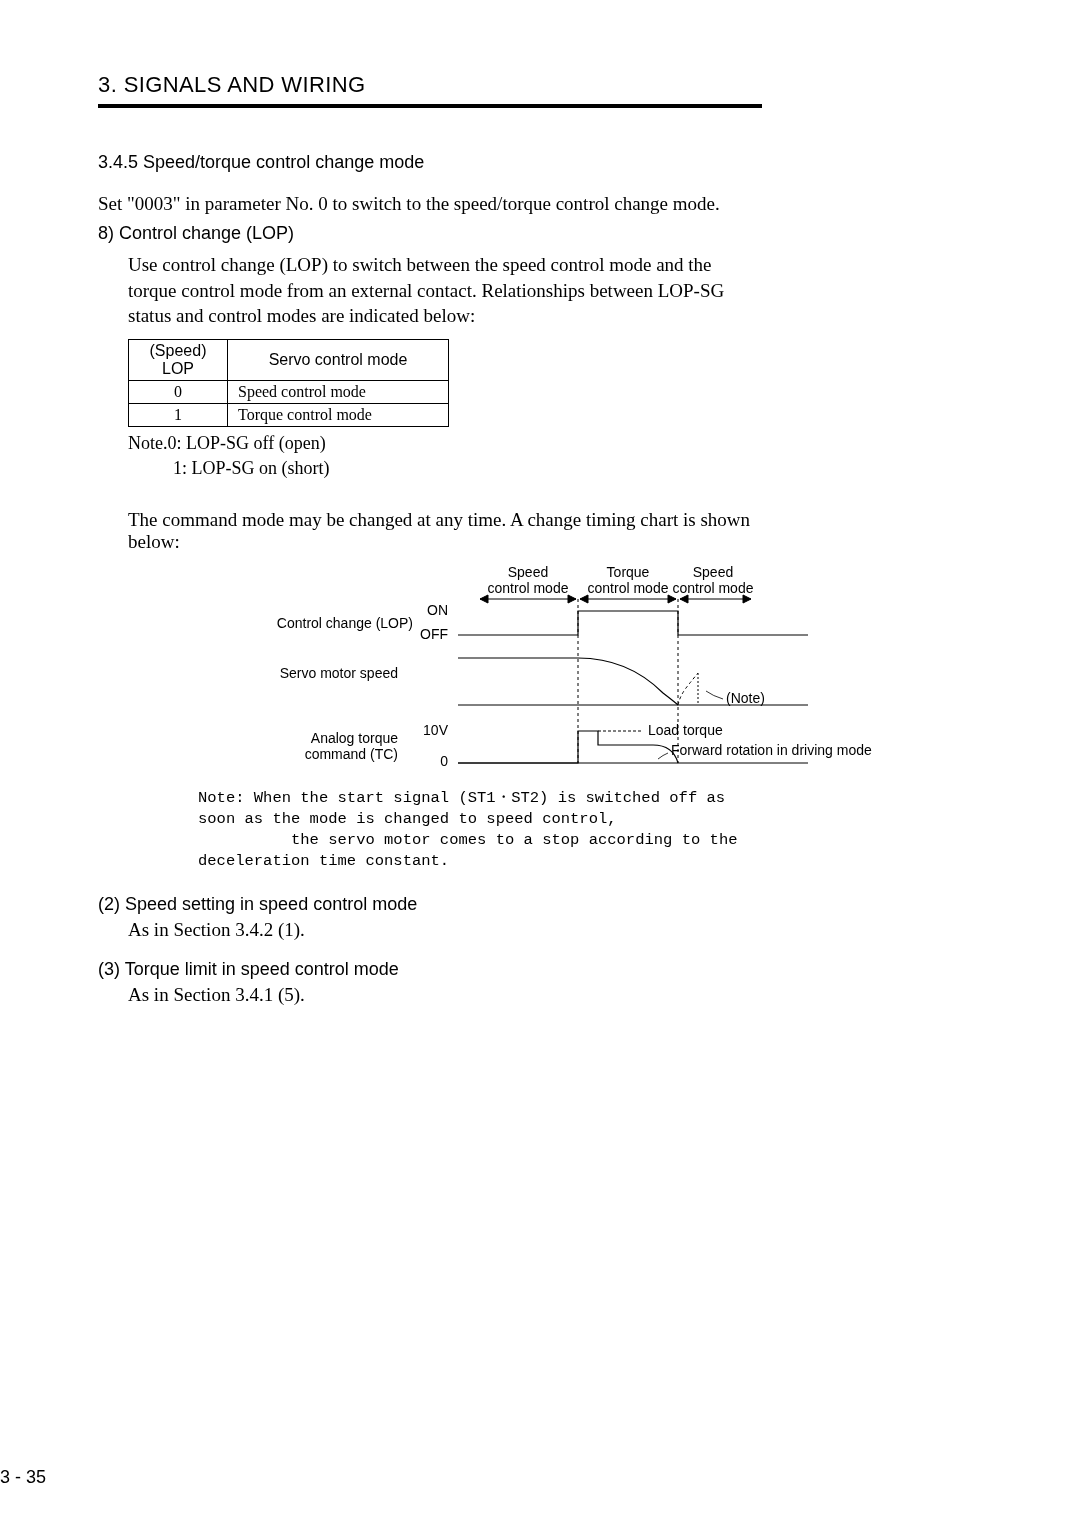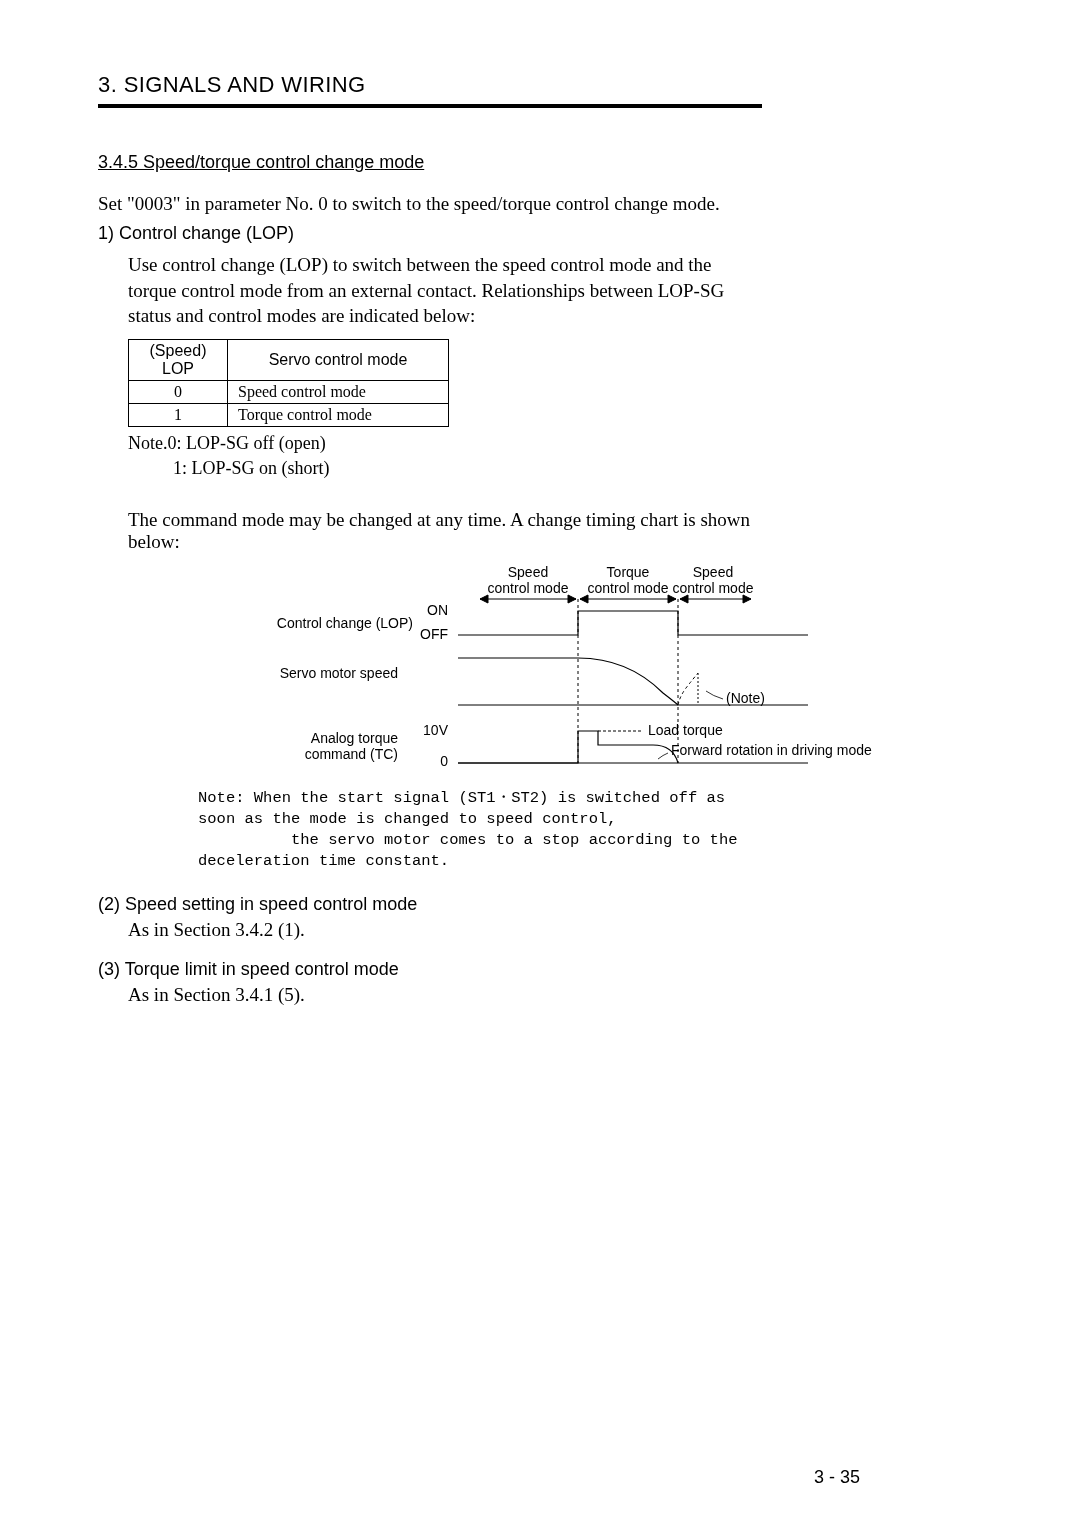--- a/index.html
+++ b/index.html
@@ -23,21 +23,20 @@
     margin-bottom: 6px;
   }
   .rule {
     height: 4px;
     background: #000;
     margin-bottom: 44px;
   }
   .sec-no {
     font-size: 18px;
     margin-bottom: 20px;
-    text-decoration: underline;
   }
   .para-set {
     font-family: "Times New Roman", Times, serif;
     font-size: 19px;
     margin-bottom: 8px;
   }
   .sub1-title {
     font-size: 18px;
     margin-bottom: 8px;
   }
@@ -102,21 +101,21 @@
   }
   .sub-title {
     font-size: 18px;
     margin-bottom: 4px;
   }
   .page-num {
     position: absolute;
     bottom: 40px;
     left: 0;
     right: 0;
-    text-align: right;
+    text-align: left;
     font-size: 18px;
     font-family: Arial, sans-serif;
   }
   svg text {
     font-family: Arial, sans-serif;
     font-size: 14px;
     fill: #000;
   }
 </style>
 </head>
@@ -124,21 +123,21 @@
 
 <div class="page">
 
   <div class="chapter-title">3.  SIGNALS AND WIRING</div>
   <div class="rule"></div>
 
   <div class="sec-no">3.4.5 Speed/torque control change mode</div>
 
   <div class="para-set">Set "0003" in parameter No. 0 to switch to the speed/torque control change mode.</div>
 
-  <div class="sub1-title">1) Control change (LOP)</div>
+  <div class="sub1-title">8) Control change (LOP)</div>
   <div class="sub1-body">Use control change (LOP) to switch between the speed control mode and the torque control mode from an external contact. Relationships between LOP-SG status and control modes are indicated below:</div>
 
   <table class="lop">
     <tbody>
         <tr>
       <th>(Speed) LOP</th>
       <th>Servo control mode</th>
     </tr>
     <tr>
       <td class="col0">0</td>

